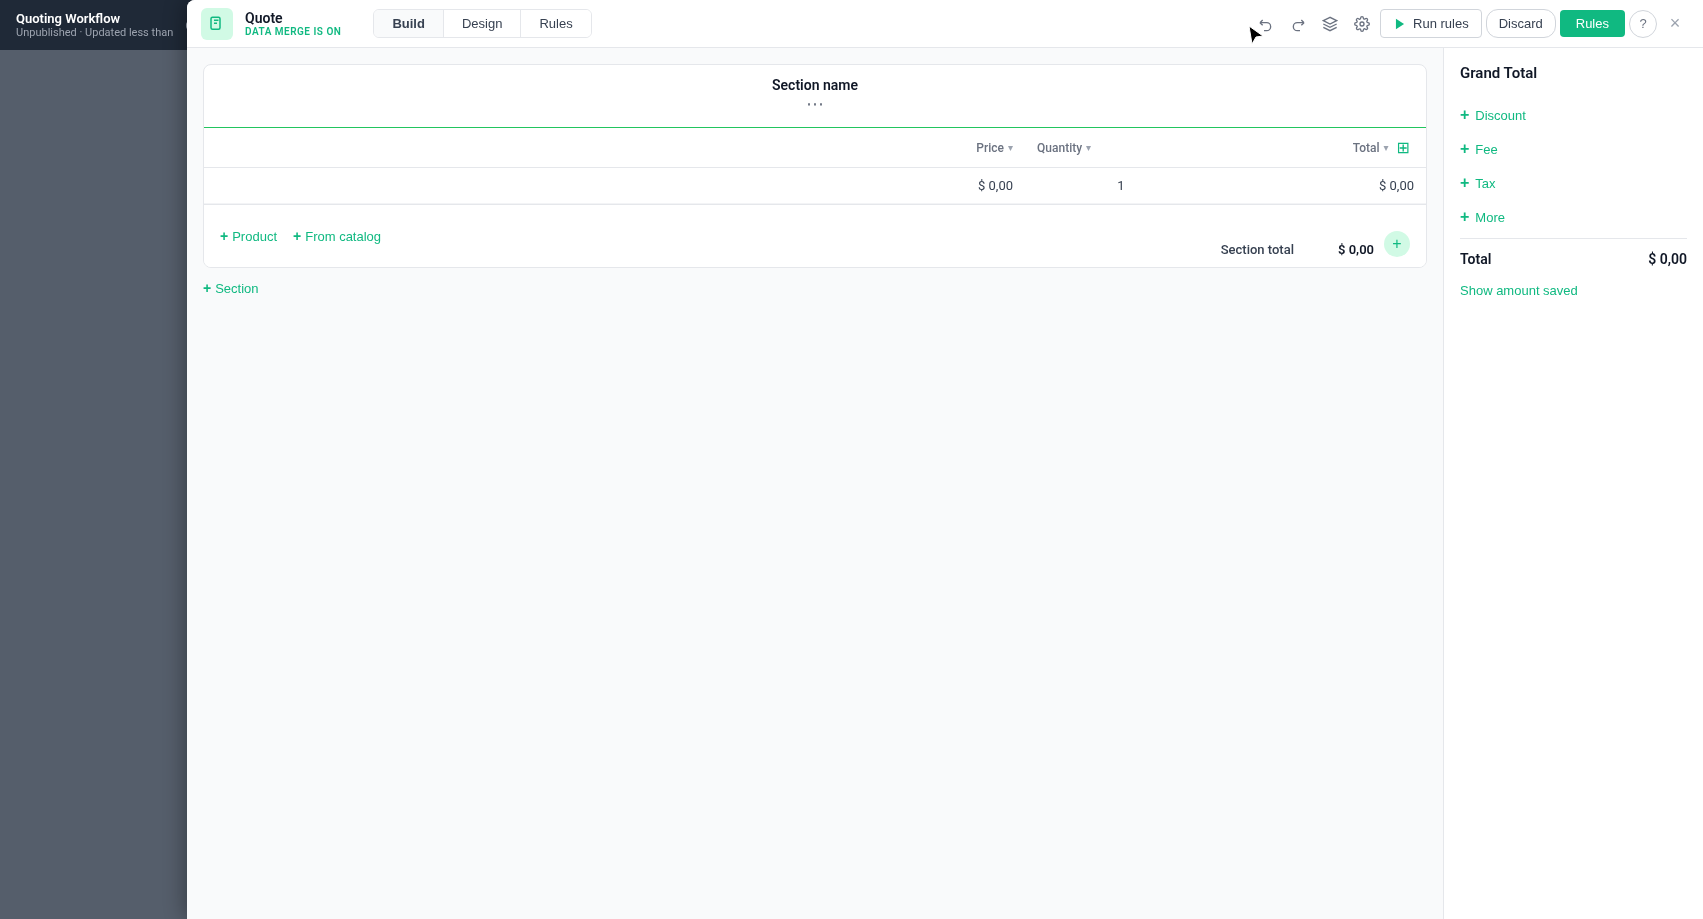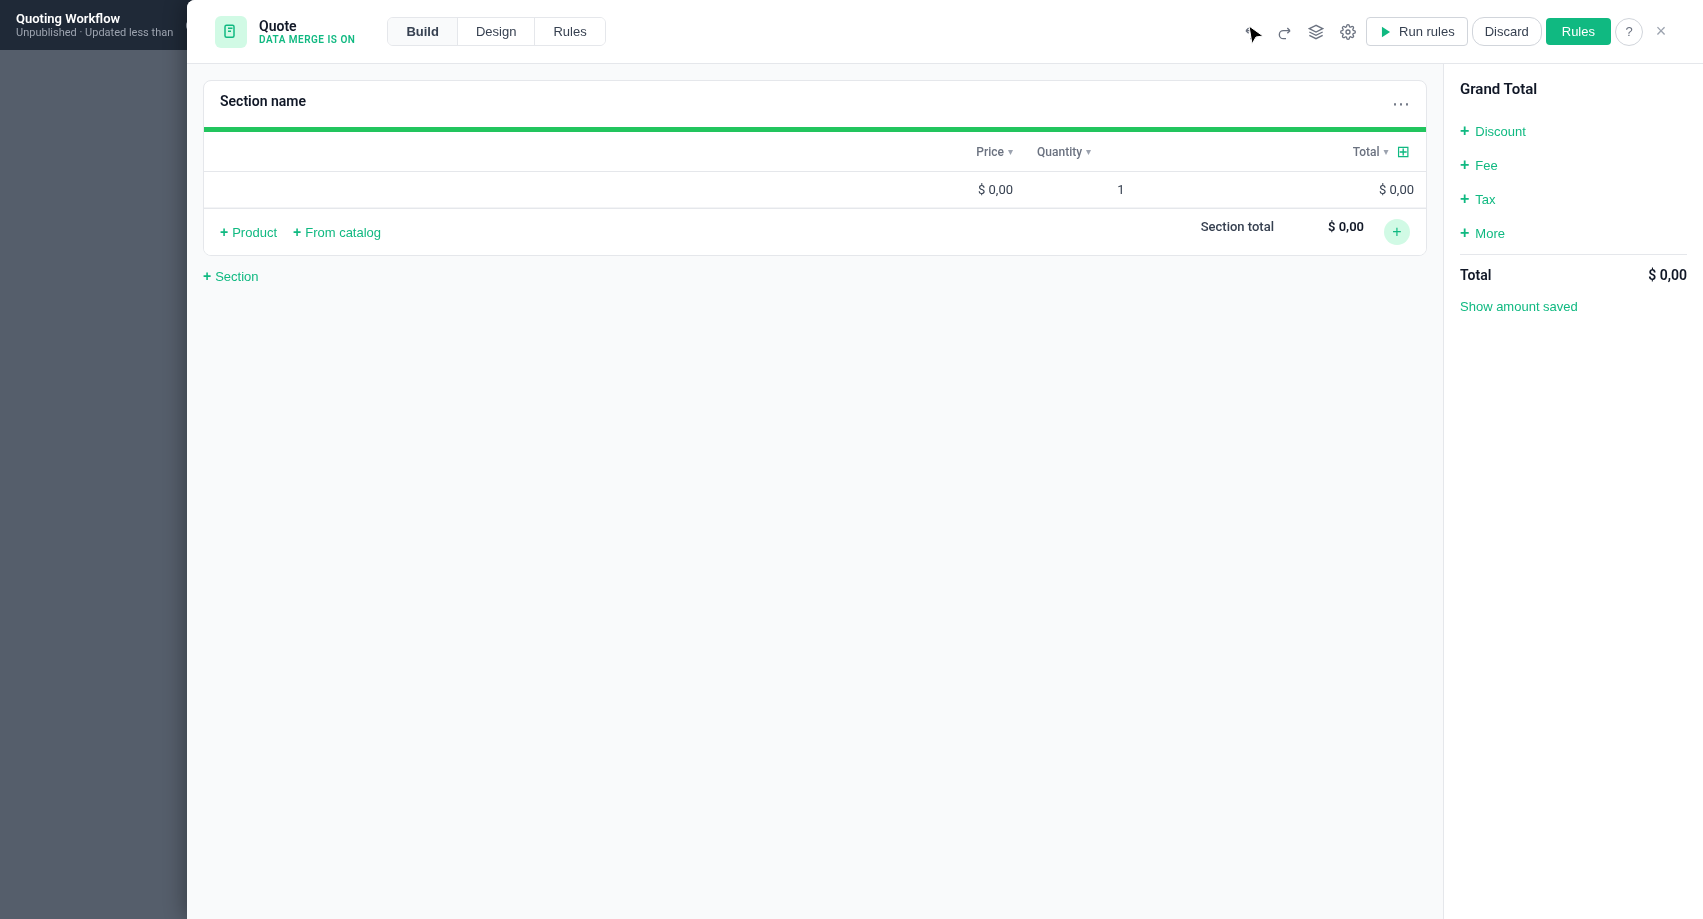--- a/index.html
+++ b/index.html
@@ -31,22 +31,22 @@
     
     .modal {
       position: absolute; top: 0; left: 187px; right: 0; bottom: 0;
       background: #fff; border-radius: 8px 0 0 8px;
       display: flex; flex-direction: column; z-index: 10;
       box-shadow: -4px 0 20px rgba(0,0,0,0.3);
     }
 
     
     .modal-header {
-      display: flex; align-items: center; padding: 8px 28px; border-bottom: 1px solid #e5e7eb;
-      gap: 12px; height: 64px; background: #fff; border-radius: 8px 0 0 0;
+      display: flex; align-items: center; padding: 8px 14px; border-bottom: 1px solid #e5e7eb;
+      gap: 12px; height: 48px; background: #fff; border-radius: 8px 0 0 0;
     }
     .modal-logo {
       width: 32px; height: 32px; background: #d1fae5; border-radius: 6px;
       display: flex; align-items: center; justify-content: center;
     }
     .modal-logo svg { width: 18px; height: 18px; }
     .modal-title-block { display: flex; flex-direction: column; }
     .modal-title { font-size: 14px; font-weight: 600; color: #111827; }
     .modal-subtitle { font-size: 10px; font-weight: 600; color: #10b981; letter-spacing: 0.05em; }
 
@@ -101,22 +101,22 @@
     
     .main-content {
       flex: 1; padding: 16px; overflow-y: auto; background: #f9fafb;
     }
 
     
     .section-card {
       background: #fff; border: 1px solid #e5e7eb; border-radius: 8px; overflow: hidden;
     }
     .section-header {
-      display: flex; align-items: flex-start; justify-content: space-between;
-      padding: 12px 16px; border-bottom: 5px solid #22c55e;
+      display: flex; align-items: center; justify-content: space-between;
+      padding: 12px 16px; border-bottom: 1px solid #22c55e; flex-direction: column;
     }
     .section-name { font-size: 14px; font-weight: 600; color: #111827; }
     .section-menu-btn {
       background: transparent; border: none; cursor: pointer; color: #6b7280;
       font-size: 18px; display: flex; align-items: center; justify-content: center;
     }
 
     
     .product-table { width: 100%; border-collapse: collapse; }
     .product-table thead tr { border-bottom: 1px solid #e5e7eb; }
@@ -322,21 +322,21 @@
         <div class="add-row">
           <button class="add-link">
             <span style="font-size:14px; font-weight:600;">+</span>
             <span>Product</span>
           </button>
           <button class="add-link">
             <span style="font-size:14px; font-weight:600;">+</span>
             <span>From catalog</span>
           </button>
 
-          <div style="margin-left:auto; display:flex; align-items:flex-start; gap:20px;">
+          <div style="margin-left:auto; display:flex; align-items:flex-end; gap:10px;margin-top:16px;">
             <span class="section-total-label">Section total</span>
             <span class="section-total-value">$ 0,00</span>
             <button class="add-btn-green">+</button>
           </div>
         </div>
       </div>
 
       <div class="add-section-row">
         <button class="add-link">
           <span style="font-size:14px; font-weight:600;">+</span>

